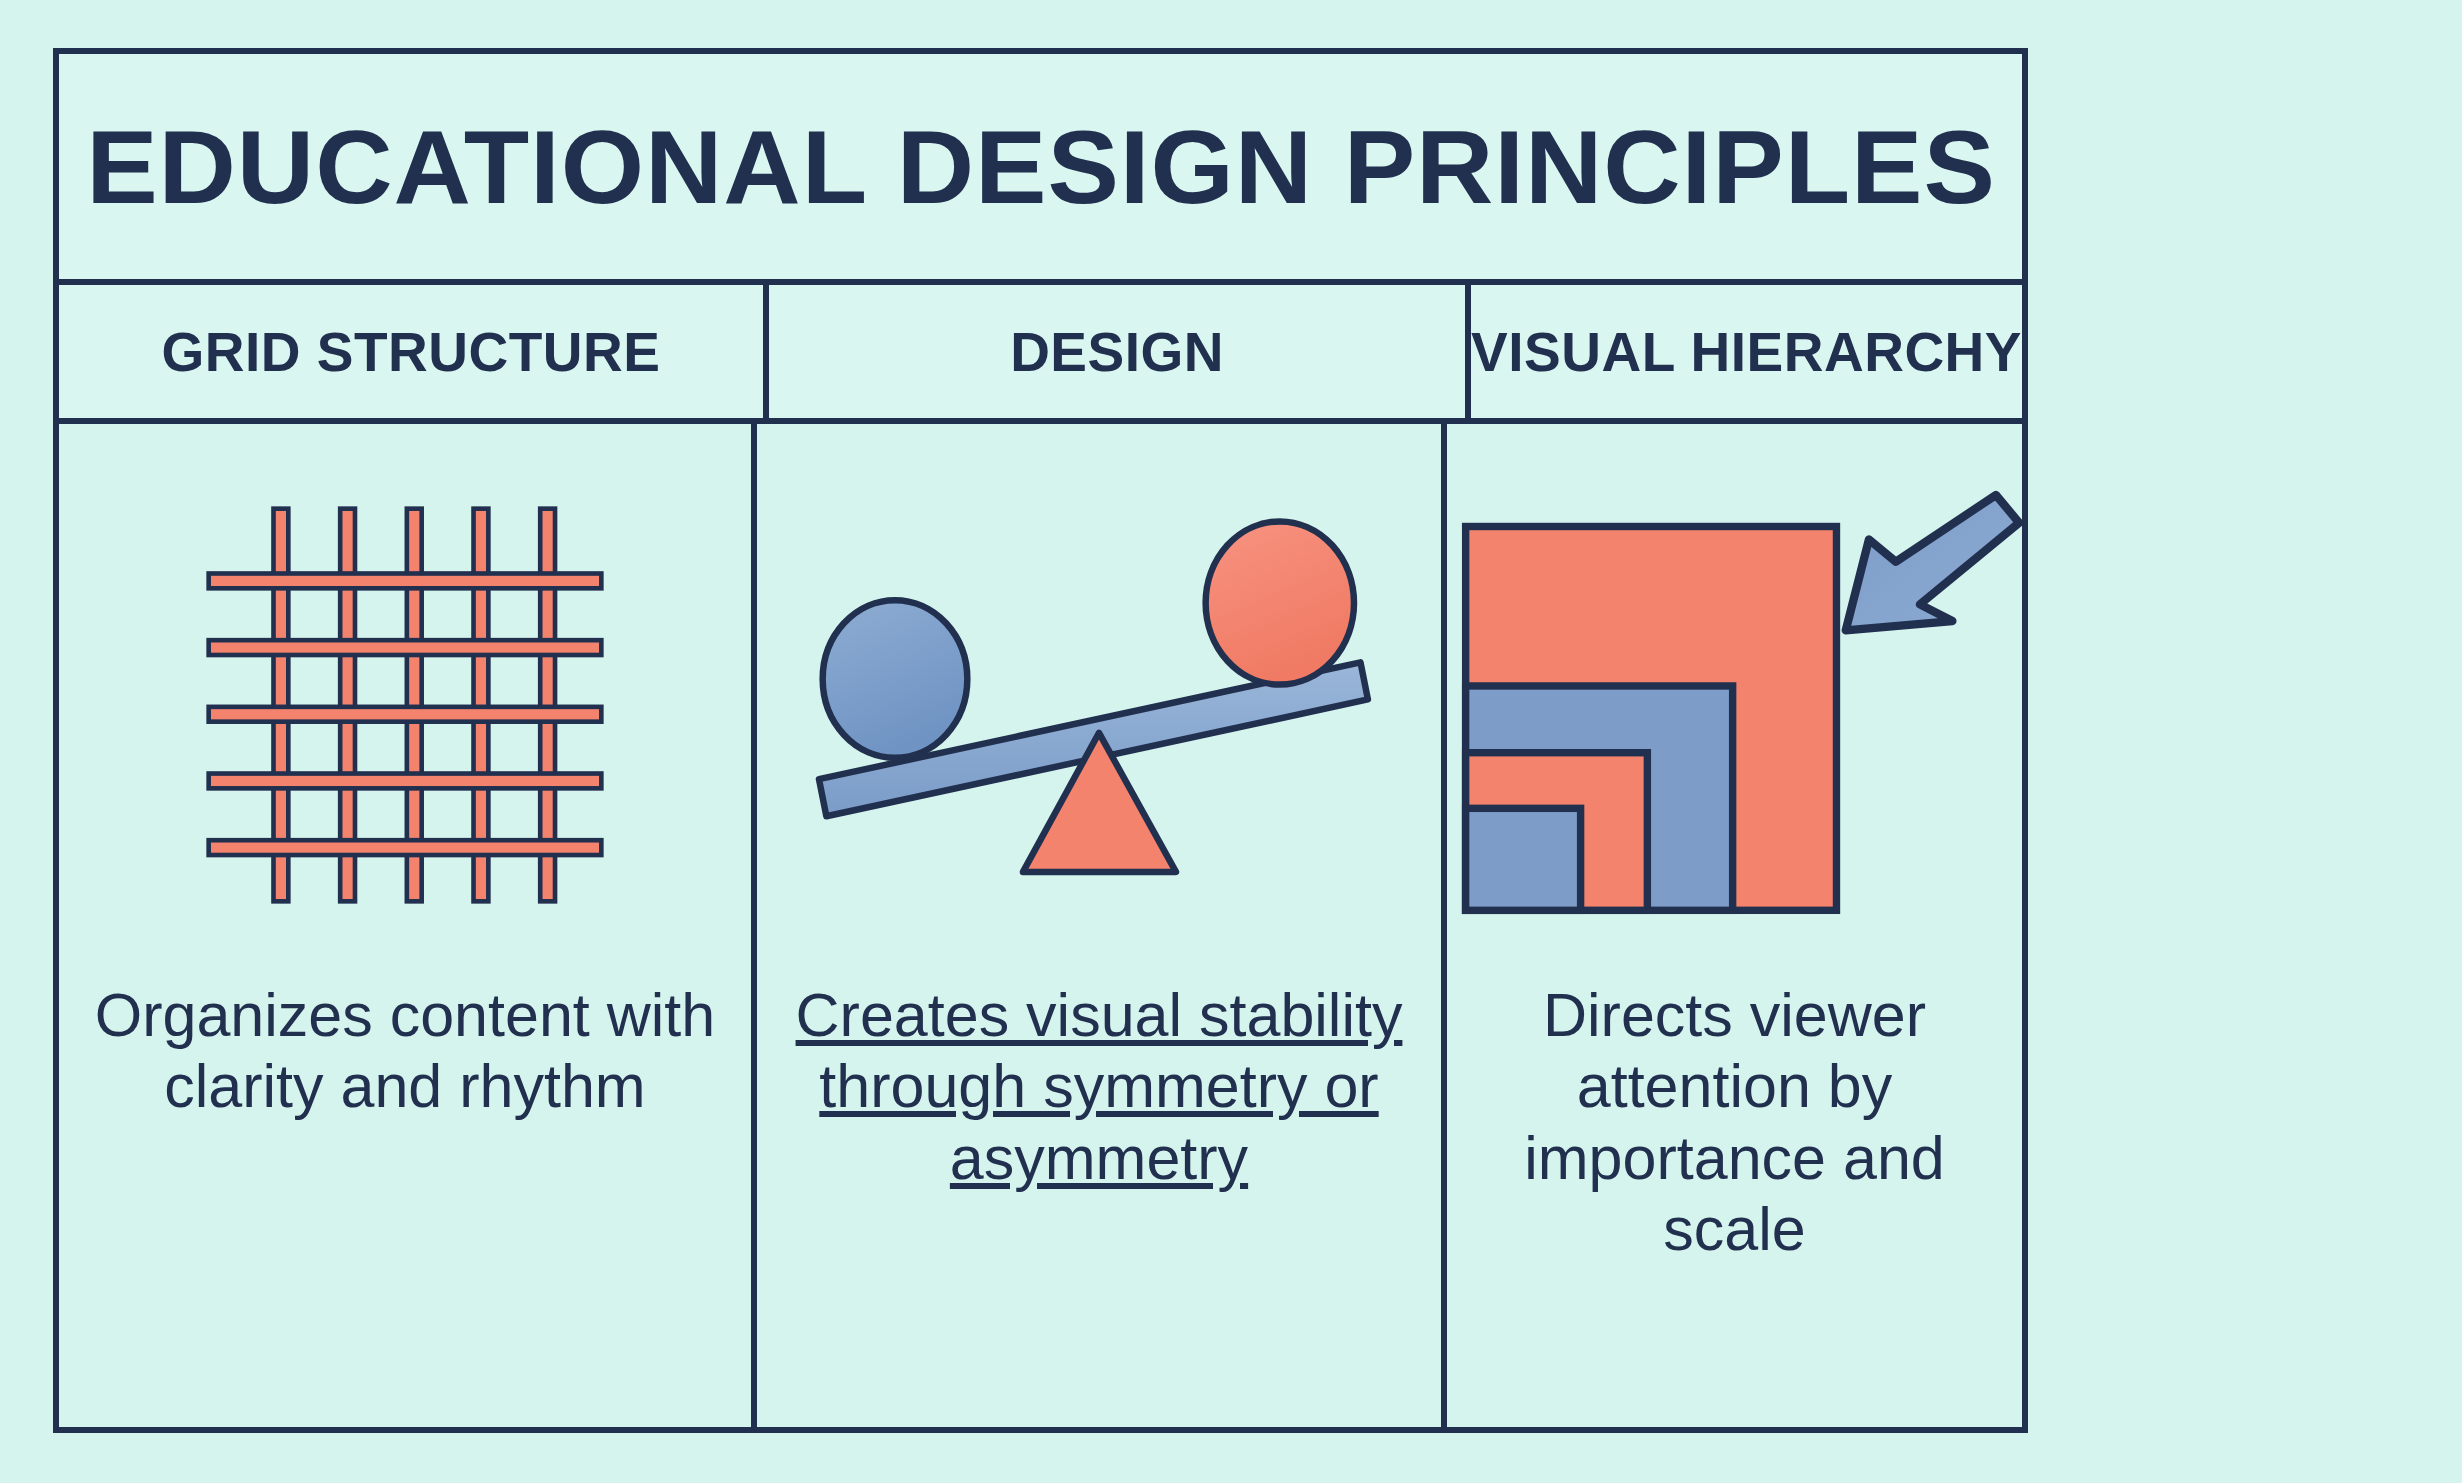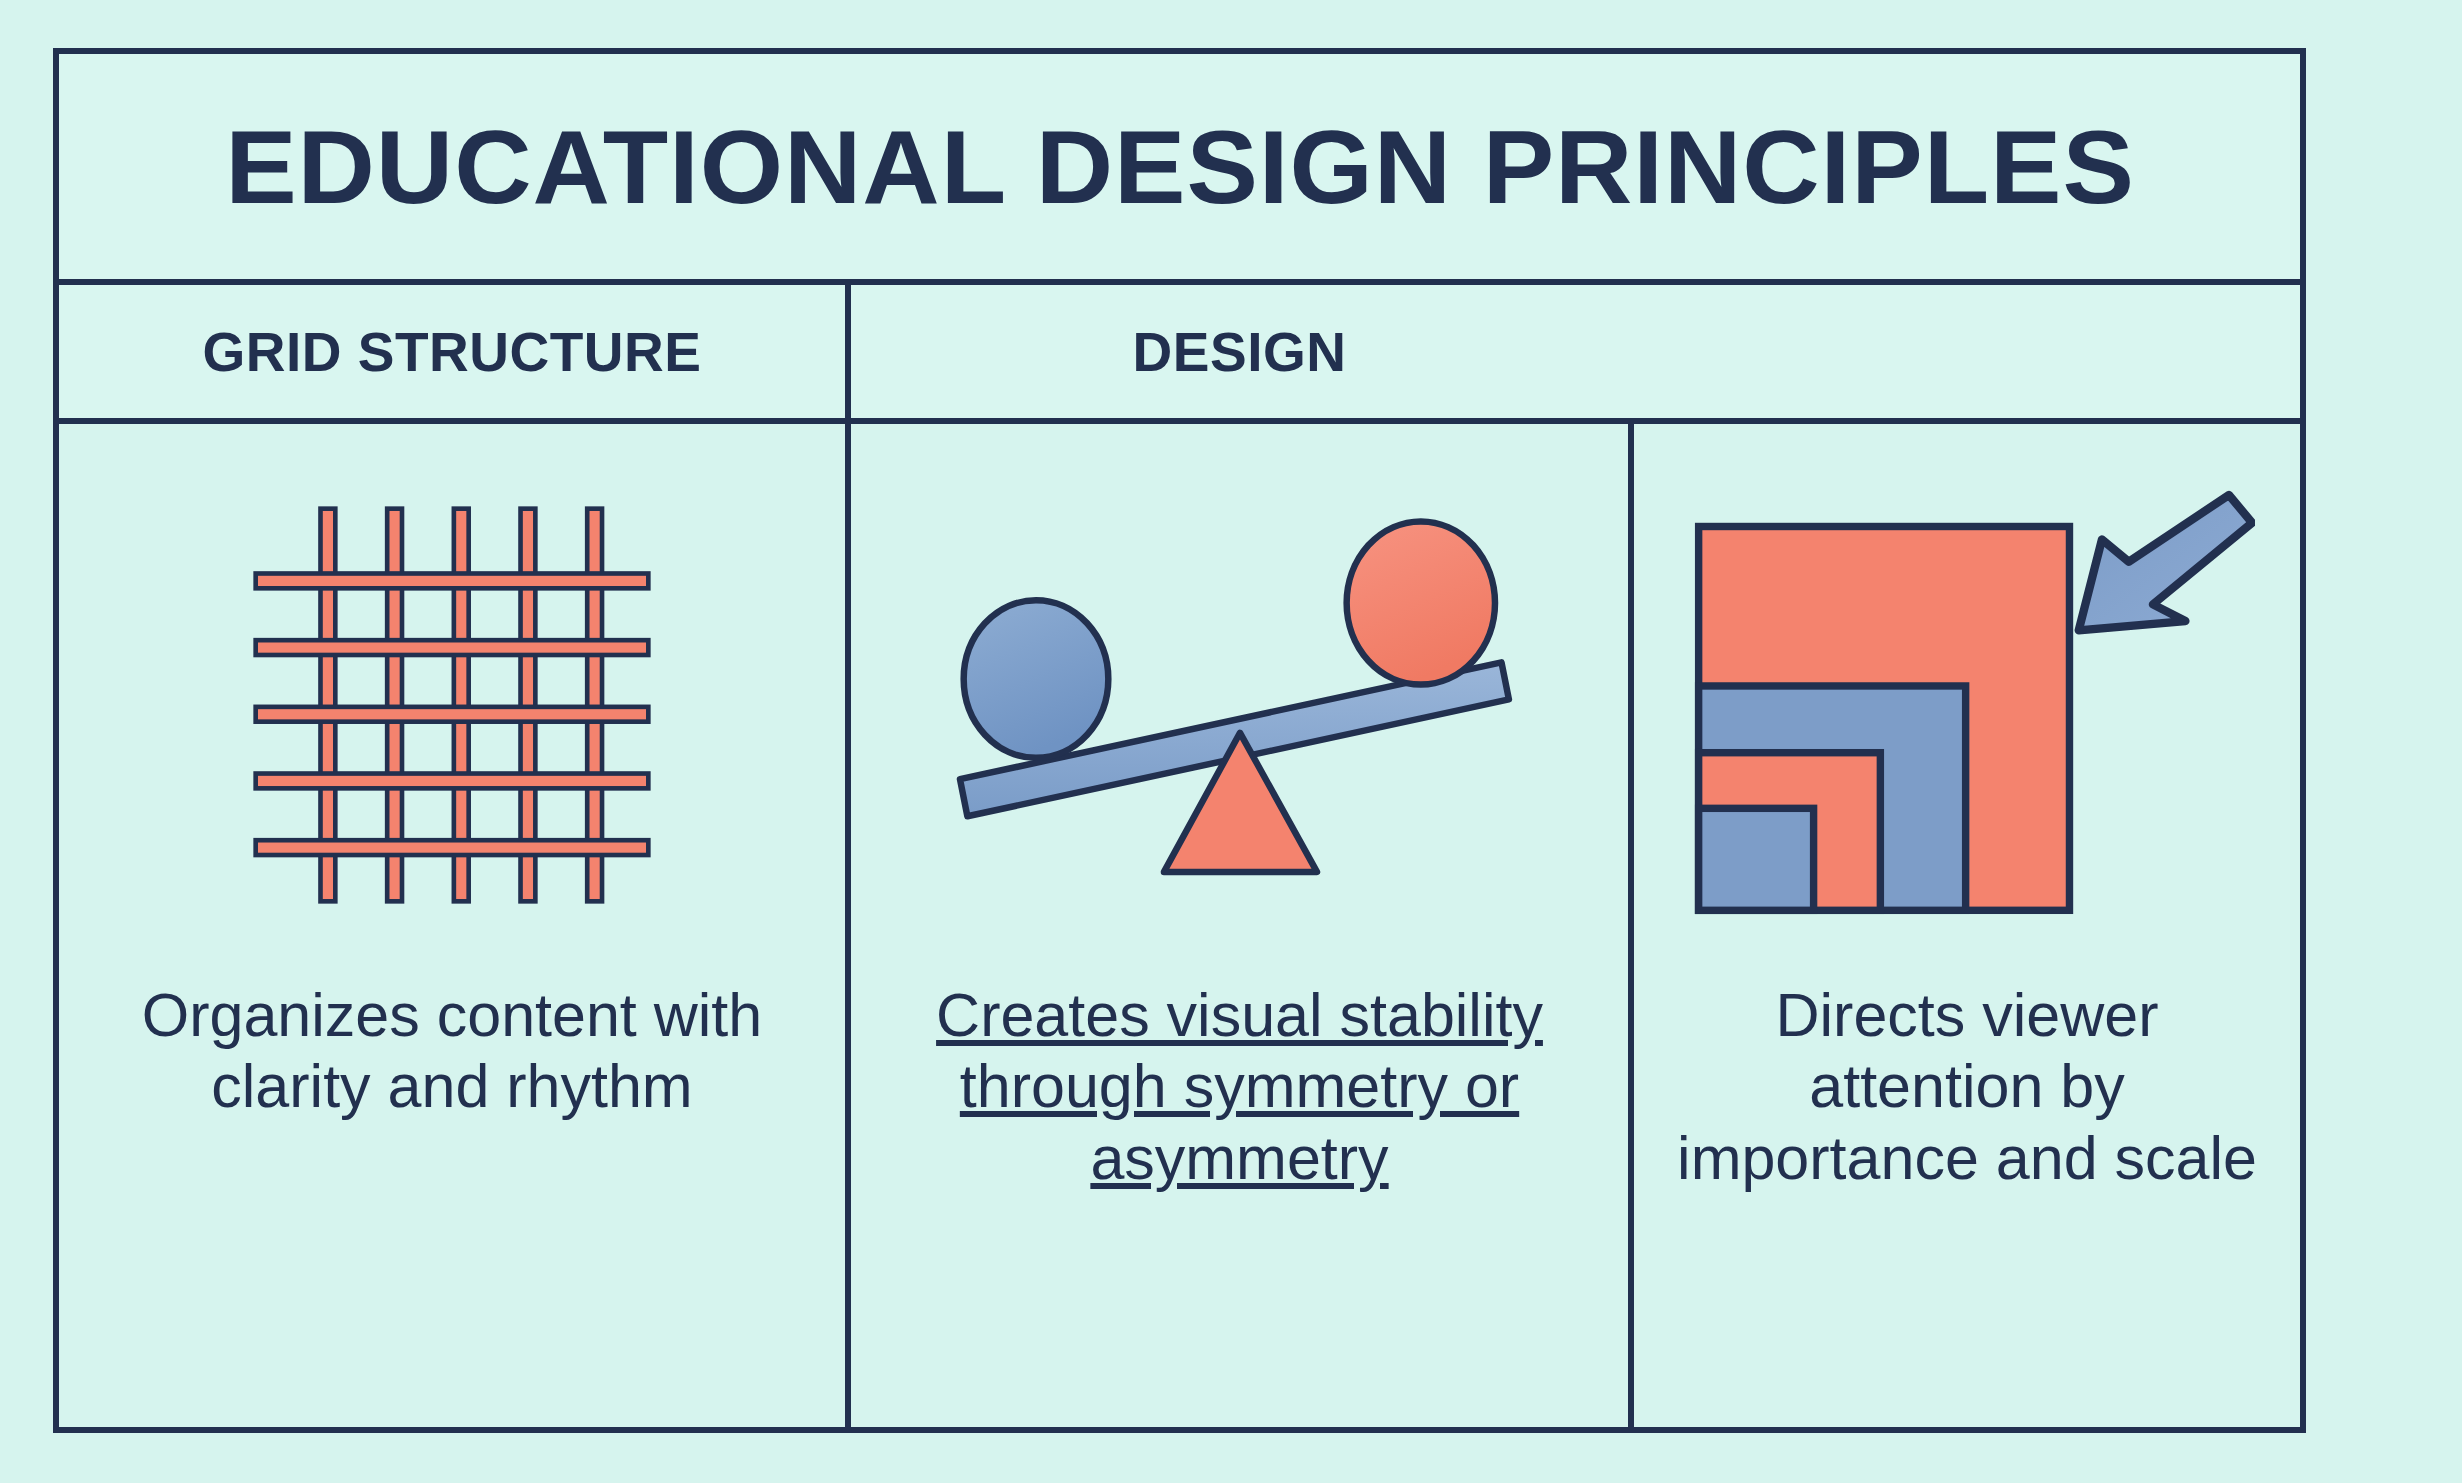--- a/index.html
+++ b/index.html
@@ -12,21 +12,21 @@
     background: #d6f4ee;
     font-family: "Liberation Sans", sans-serif;
     overflow: hidden;
   }
 
   
   #poster {
     position: absolute;
     left: 53px;
     top: 48px;
-    width: 2253px;
+    width: 1975px;
     height: 1385px;
     box-sizing: border-box;
     border: 6.5px solid #22304f;
     background: #d6f4ee;
     display: flex;
     flex-direction: column;
   }
 
   
   #title-band {
@@ -125,20 +125,23 @@
     <div id="title-text">EDUCATIONAL DESIGN PRINCIPLES</div>
   </div>
 
   <div id="header-row">
     <div class="hdr-cell col-1">
       <div class="hdr-text">GRID STRUCTURE</div>
     </div>
     <div class="hdr-cell col-2">
       <div class="hdr-text">DESIGN</div>
     </div>
+    <div class="hdr-cell col-3">
+      <div class="hdr-text">VISUAL HIERARCHY</div>
+    </div>
   </div>
 
   <div id="body-row">
 
     <div class="body-cell col-1">
       <div class="art-wrap">
         <svg width="426" height="426" viewBox="0 0 460 460">
           <g fill="#f4836e" stroke="#22304f" stroke-width="5">
 
             <rect x="88" y="18" width="16" height="424"></rect>

